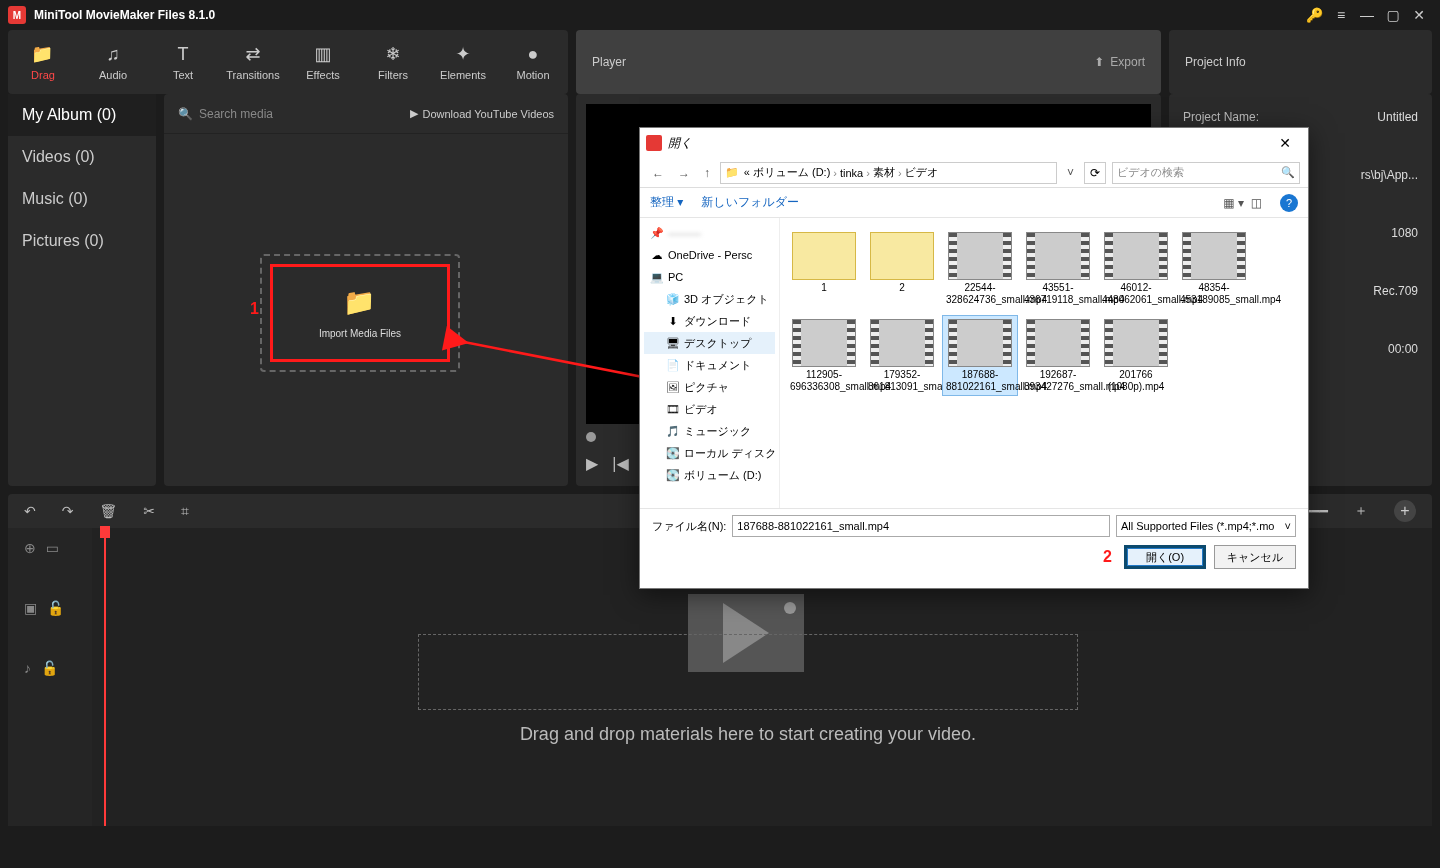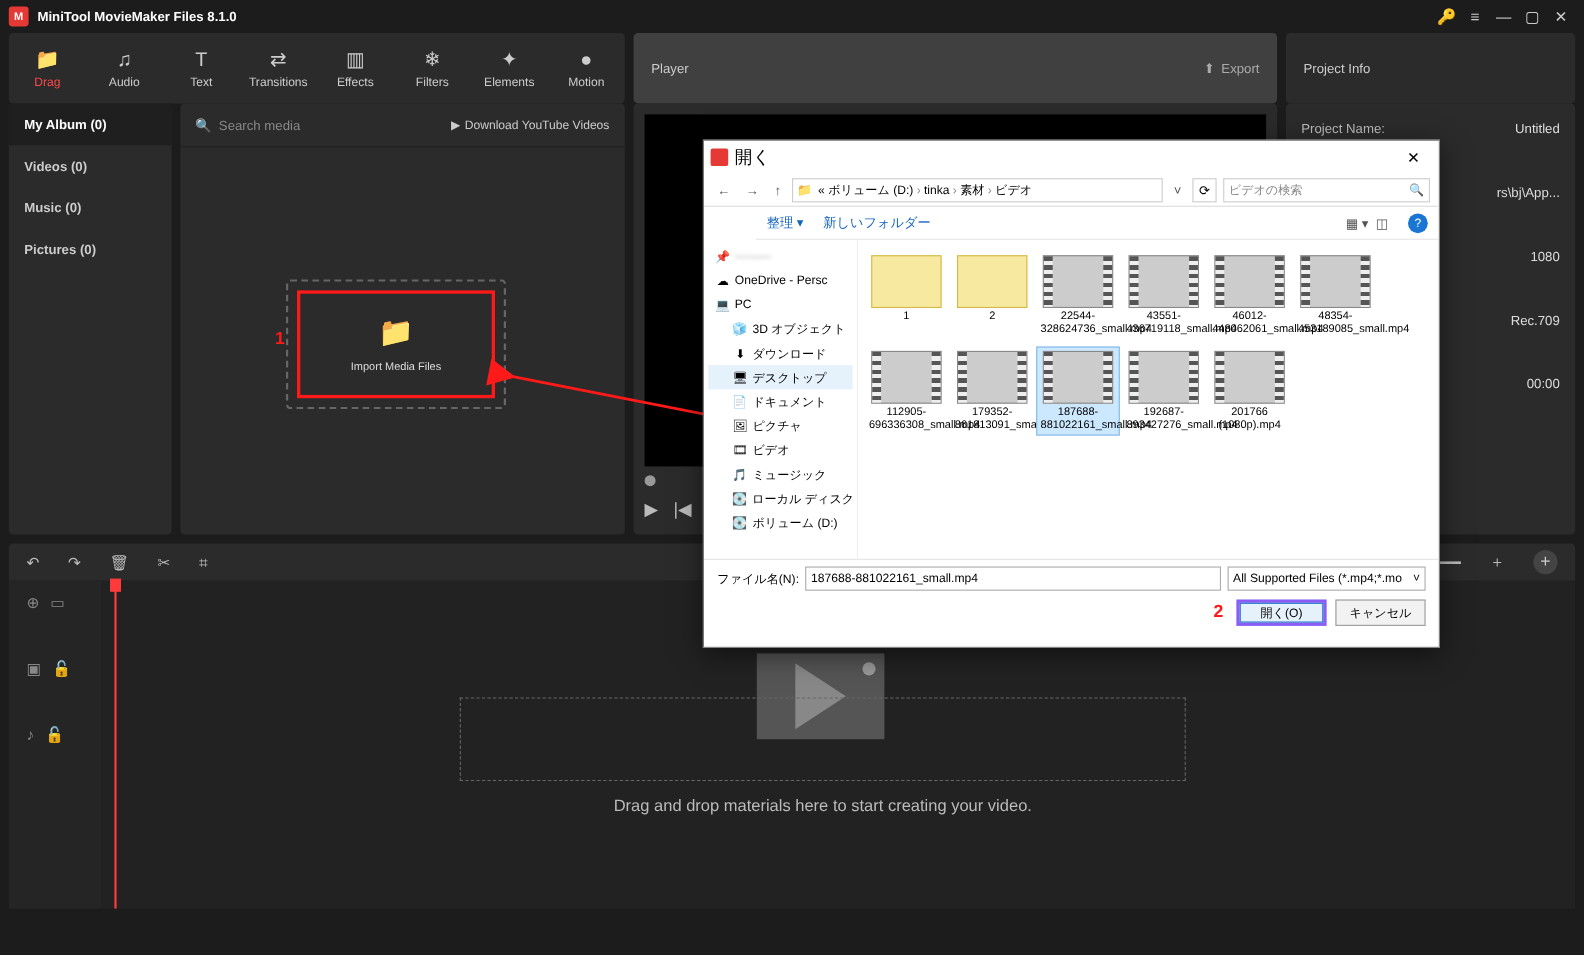--- a/index.html
+++ b/index.html
@@ -22,21 +22,21 @@
 .toptab .ticon { font-size: 18px; }
 .playerpanel { flex: 1; background: #404040; border-radius: 4px; display: flex; align-items: center; padding: 12px 16px; }
 .playerpanel .label { font-size: 12px; }
 .playerpanel .spacer { flex: 1; }
 .export-btn { display: flex; align-items: center; gap: 6px; font-size: 12px; color: #aaa; cursor: pointer; }
 .projinfo-head { flex: 0 0 263px; background: #2b2b2b; border-radius: 4px; display: flex; align-items: center; padding: 0 16px; font-size: 12px; }
 
 
 .mainrow { height: 400px; display: flex; gap: 8px; padding: 0 8px 8px 8px; }
 .sidebar { flex: 0 0 148px; background: #2b2b2b; border-radius: 4px; }
-.sideitem { padding: 12px 14px; font-size: 12px; cursor: pointer; font-weight: bold; }
+.sideitem { padding: 12px 14px; font-size: 16px; cursor: pointer; }
 .sideitem.active { background: #1f1f1f; color: #fff; }
 .mediapane { flex: 0 0 404px; background: #2b2b2b; border-radius: 4px; position: relative; }
 .searchrow { height: 40px; display: flex; align-items: center; padding: 0 14px; border-bottom: 1px solid #222; }
 .searchrow .sicon { color: #888; margin-right: 6px; font-size: 12px; }
 .searchrow .stext { color: #888; font-size: 12px; flex: 1; }
 .searchrow .ytlink { color: #ccc; font-size: 11px; display: flex; align-items: center; gap: 4px; cursor: pointer; }
 .importbox-outer { position: absolute; left: 96px; top: 160px; width: 200px; height: 118px; border: 2px dashed #666; border-radius: 4px; }
 .importbox { position: absolute; left: 8px; top: 8px; right: 8px; bottom: 8px; border: 3px solid #ff1a1a; display: flex; flex-direction: column; align-items: center; justify-content: center; gap: 10px; cursor: pointer; }
 .importbox .foldericon { font-size: 26px; color: #ddd; }
 .importbox .imptext { font-size: 10px; color: #ddd; }
@@ -61,37 +61,37 @@
 .timeline { height: 298px; background: #222; margin: 0 8px 8px 8px; position: relative; }
 .trackhead { position: absolute; left: 0; top: 0; bottom: 0; width: 84px; background: #252525; }
 .trackhead .throw { height: 60px; padding-top: 12px; display: flex; gap: 10px; padding-left: 16px; color: #888; font-size: 14px; }
 .ruler { position: absolute; left: 84px; right: 0; top: 0; height: 20px; }
 .playhead { position: absolute; left: 96px; top: 0; bottom: 0; width: 2px; background: #ff3a3a; }
 .playhead::before { content: ''; position: absolute; top: -2px; left: -4px; width: 10px; height: 12px; background: #ff3a3a; }
 .dropzone { position: absolute; left: 410px; top: 106px; width: 660px; height: 76px; border: 1.5px dashed #666; }
 .dropthumb { position: absolute; left: 680px; top: 66px; width: 116px; height: 78px; background: #555; display: flex; align-items: center; justify-content: center; }
 .dropthumb .tri { width: 0; height: 0; border-left: 46px solid #888; border-top: 30px solid transparent; border-bottom: 30px solid transparent; }
 .dropthumb .dot { position: absolute; right: 8px; top: 8px; width: 12px; height: 12px; border-radius: 50%; background: #999; }
-.droptext { position: absolute; left: 410px; top: 196px; width: 660px; text-align: center; font-size: 15px; color: #bbb; }
+.droptext { position: absolute; left: 410px; top: 196px; width: 660px; text-align: center; font-size: 18px; color: #bbb; }
 
 
 .opendlg { position: absolute; left: 639px; top: 127px; width: 670px; height: 462px; background: #fff; border: 1px solid #777; box-shadow: 0 6px 24px rgba(0,0,0,0.5); font-family: 'Yu Gothic UI','Segoe UI',sans-serif; color: #000; }
 .dlg-titlebar { height: 30px; display: flex; align-items: center; padding: 0 6px; }
 .dlg-titlebar .dlogo { width: 16px; height: 16px; background: #e53935; border-radius: 2px; margin-right: 6px; }
-.dlg-titlebar .dt { font-size: 16px; }
+.dlg-titlebar .dt { font-size: 12px; font-style: italic; }
 .dlg-titlebar .dclose { margin-left: auto; width: 34px; text-align: center; font-size: 14px; cursor: pointer; }
 .dlg-nav { height: 30px; display: flex; align-items: center; gap: 6px; padding: 0 8px; font-size: 12px; border-bottom: 1px solid #ddd; }
 .dlg-nav .navbtn { color: #555; padding: 0 4px; cursor: pointer; }
 .dlg-nav .addr { flex: 1; height: 22px; border: 1px solid #ccc; display: flex; align-items: center; padding: 0 4px; font-size: 11px; gap: 3px; }
 .dlg-nav .addr .fold { color: #e8b846; margin-right: 2px; }
 .dlg-nav .addr .sep { color: #888; }
 .dlg-nav .refresh { width: 22px; height: 22px; border: 1px solid #ccc; display: flex; align-items: center; justify-content: center; cursor: pointer; }
 .dlg-nav .search { width: 188px; height: 22px; border: 1px solid #ccc; display: flex; align-items: center; padding: 0 4px; font-size: 11px; color: #888; }
 .dlg-nav .search .mag { margin-left: auto; color: #555; }
-.dlg-toolbar { height: 30px; border-bottom: 1px solid #e5e5e5; display: flex; align-items: center; padding: 0 10px; font-size: 12px; gap: 18px; margin-left: 47px; }
+.dlg-toolbar { height: 30px; border-bottom: 1px solid #e5e5e5; display: flex; align-items: center; padding: 0 10px; font-size: 12px; gap: 18px; }
 .dlg-toolbar .org { color: #1565c0; display: flex; align-items: center; gap: 3px; cursor: pointer; }
 .dlg-toolbar .nf { color: #1565c0; cursor: pointer; }
 .dlg-toolbar .tbspacer { flex: 1; }
 .dlg-toolbar .view { display: flex; gap: 10px; color: #555; }
 .dlg-toolbar .help { width: 18px; height: 18px; border-radius: 50%; background: #1976d2; color: #fff; font-size: 11px; display: flex; align-items: center; justify-content: center; cursor: pointer; }
 .dlg-body { height: 290px; display: flex; }
 .dlg-tree { width: 140px; border-right: 1px solid #eee; padding: 4px; font-size: 11px; overflow: hidden; }
 .tnode { display: flex; align-items: center; gap: 4px; height: 22px; padding-left: 6px; white-space: nowrap; cursor: pointer; }
 .tnode.indent { padding-left: 22px; }
 .ticon-box { width: 14px; text-align: center; }
@@ -103,21 +103,21 @@
 .film-l { left: 0; } .film-r { right: 0; }
 .fitem.selected { background: #cce8ff; border: 1px solid #7fb8e8; }
 .dlg-footer { border-top: 1px solid #e5e5e5; padding: 6px 12px; font-size: 12px; }
 .dlg-footer .row1 { display: flex; align-items: center; gap: 6px; margin-bottom: 8px; }
 .dlg-footer .fnlabel { font-size: 11px; }
 .dlg-footer .fninput { flex: 1; height: 22px; border: 1px solid #aaa; padding: 0 4px; font-size: 11px; }
 .dlg-footer .filter { width: 180px; height: 22px; border: 1px solid #aaa; font-size: 11px; padding: 0 4px; display: flex; align-items: center; }
 .dlg-footer .filter .dd { margin-left: auto; }
 .dlg-footer .row2 { display: flex; justify-content: flex-end; gap: 8px; align-items: center; }
 .dlg-footer .btn { width: 82px; height: 24px; border: 1px solid #999; background: #f2f2f2; font-size: 11px; display: flex; align-items: center; justify-content: center; cursor: pointer; }
-.dlg-footer .btn.primary { border: 3px solid #8b5cf6; background: #e5f1fb; outline: 1px solid #2179c8; outline-offset: -4px; }
+.dlg-footer .btn.primary { border: 3px solid #0c4a6e; background: #e5f1fb; outline: 1px solid #2179c8; outline-offset: -4px; }
 .annot2 { color: #ff1a1a; font-size: 16px; font-weight: bold; margin-right: 4px; }
 
 
 .arrow-svg { position: absolute; left: 0; top: 0; width: 1440px; height: 868px; pointer-events: none; }
 
 
 .bg-a{background:linear-gradient(#8ab,#579);} .bg-b{background:#3bd24b;} .bg-c{background:#2268d0;} .bg-d{background:#d5a050;} .bg-e{background:#2a5a2a;} .bg-f{background:#402838;} .bg-g{background:#8898a8;} .bg-h{background:#ff7a1a;} .bg-i{background:#cdd7df;} .bg-j{background:#b4c6d6;}
 </style>
 </head>
 <body>

